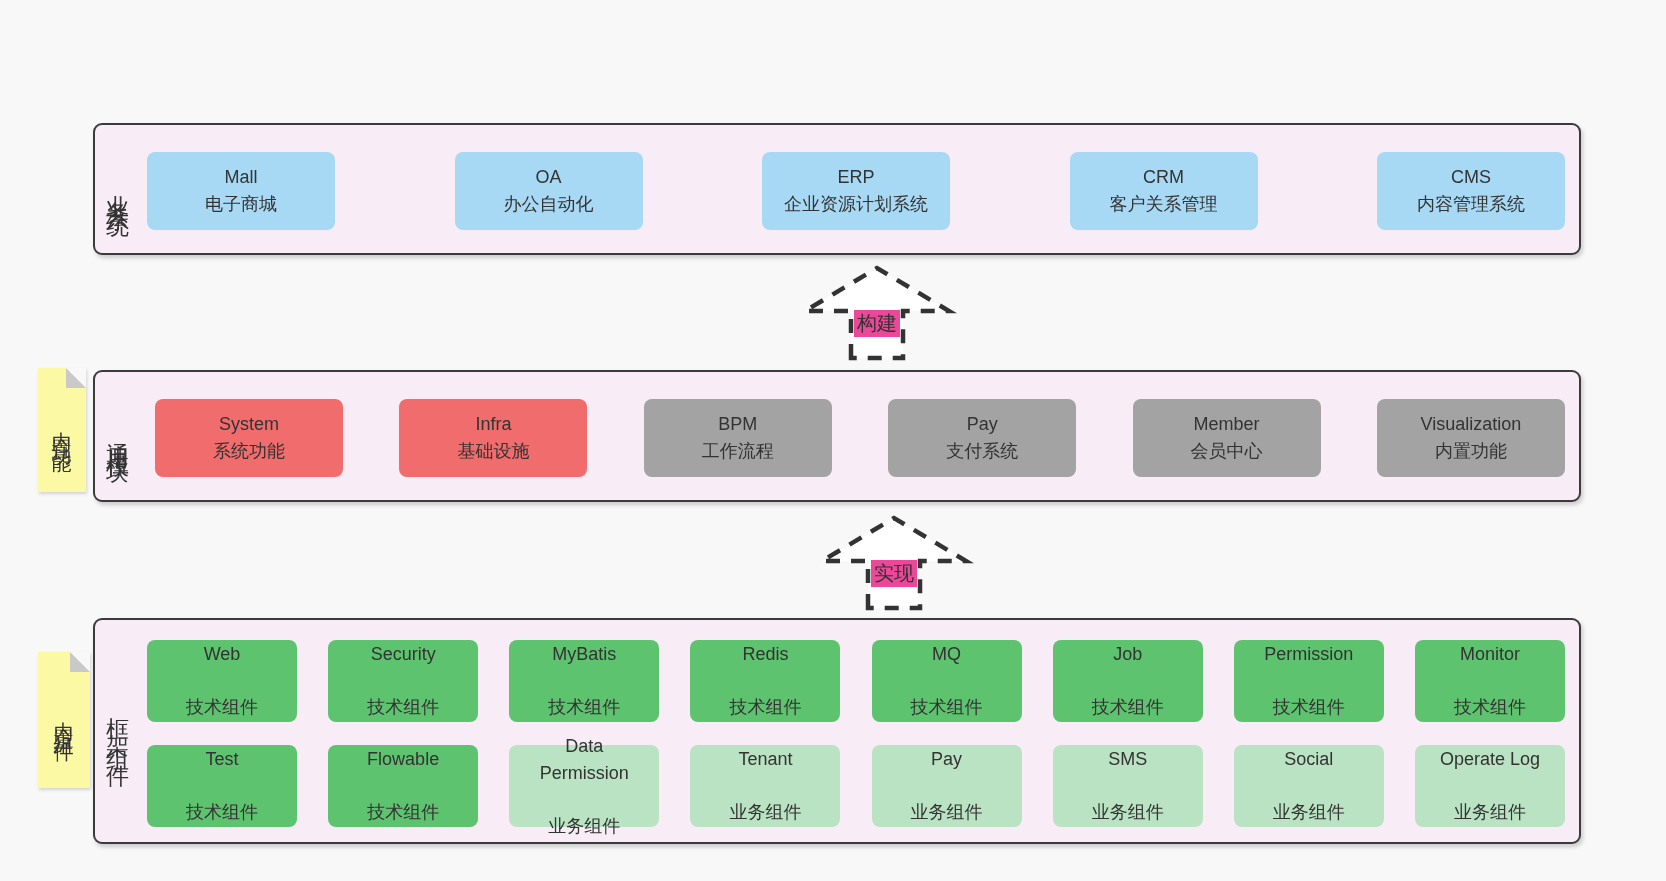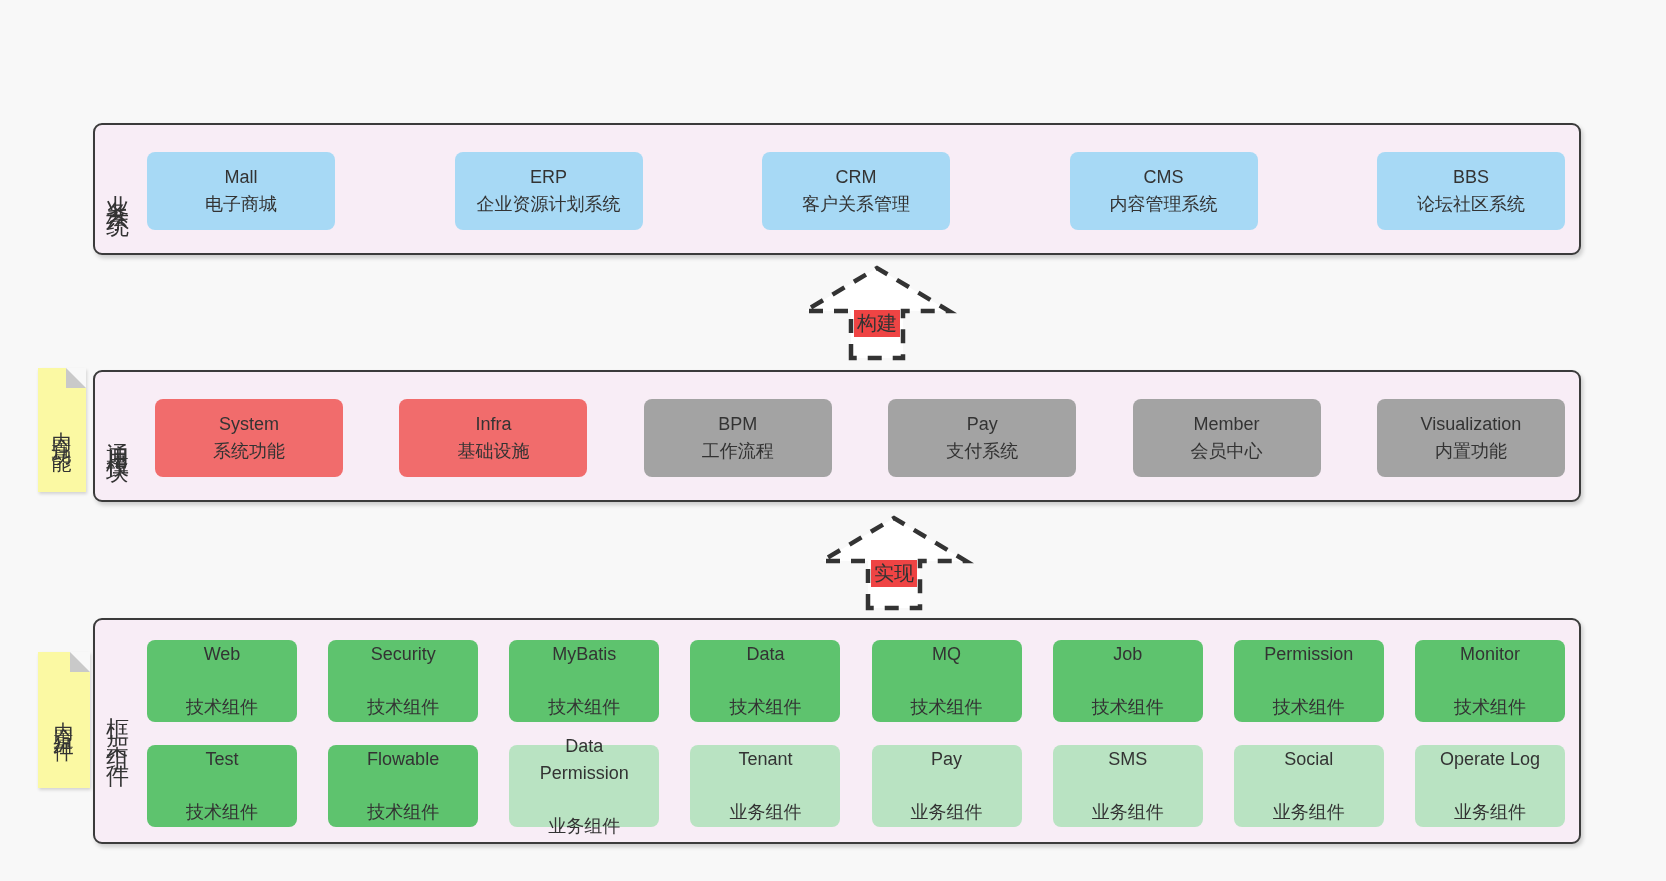--- a/index.html
+++ b/index.html
@@ -48,48 +48,48 @@
   }
   .sticky-label{
     position:absolute;left:50%;top:50%;transform:translate(-50%,-50%);
     writing-mode:vertical-rl;text-orientation:upright;
     font-size:20px;letter-spacing:7px;color:#333;line-height:1;white-space:nowrap;
   }
   .arrow{position:absolute;width:160px;height:104px;}
   .arrow svg{display:block;width:160px;height:104px;}
   .arrow-label{
     position:absolute;left:50%;top:50px;transform:translateX(-50%);
-    background:#ef4444;font-size:20px;color:#333;padding:0 3px;white-space:nowrap;
+    background:#ec4899;font-size:20px;color:#333;padding:0 3px;white-space:nowrap;
   }
 </style>
 </head>
 <body>
 
 <div class="band" style="top:123px;height:132px;">
   <div class="band-label">业务系统</div>
   <div class="row" style="top:27px;">
     <div class="box sz-lg c-blue">
       <span>Mall</span>
       <span>电子商城</span>
     </div>
     <div class="box sz-lg c-blue">
+      <span>OA</span>
+      <span>办公自动化</span>
+    </div>
+    <div class="box sz-lg c-blue">
       <span>ERP</span>
       <span>企业资源计划系统</span>
     </div>
     <div class="box sz-lg c-blue">
       <span>CRM</span>
       <span>客户关系管理</span>
     </div>
     <div class="box sz-lg c-blue">
       <span>CMS</span>
       <span>内容管理系统</span>
-    </div>
-    <div class="box sz-lg c-blue">
-      <span>BBS</span>
-      <span>论坛社区系统</span>
     </div>
   </div>
 </div>
 
 <div class="arrow" style="left:797px;top:260px;">
   <svg viewBox="0 0 160 104">
     <polygon points="54,98 54,51 8,51 80,8 152,51 106,51 106,98" fill="#ffffff" stroke="#333333" stroke-width="4.5" stroke-dasharray="14 11"></polygon>
   </svg>
   <div class="arrow-label">构建</div>
 </div>
@@ -148,21 +148,21 @@
     </div>
     <div class="box sz-sm c-green">
       <span>Security</span>
       <span>技术组件</span>
     </div>
     <div class="box sz-sm c-green">
       <span>MyBatis</span>
       <span>技术组件</span>
     </div>
     <div class="box sz-sm c-green">
-      <span>Data</span>
+      <span>Redis</span>
       <span>技术组件</span>
     </div>
     <div class="box sz-sm c-green">
       <span>MQ</span>
       <span>技术组件</span>
     </div>
     <div class="box sz-sm c-green">
       <span>Job</span>
       <span>技术组件</span>
     </div>

